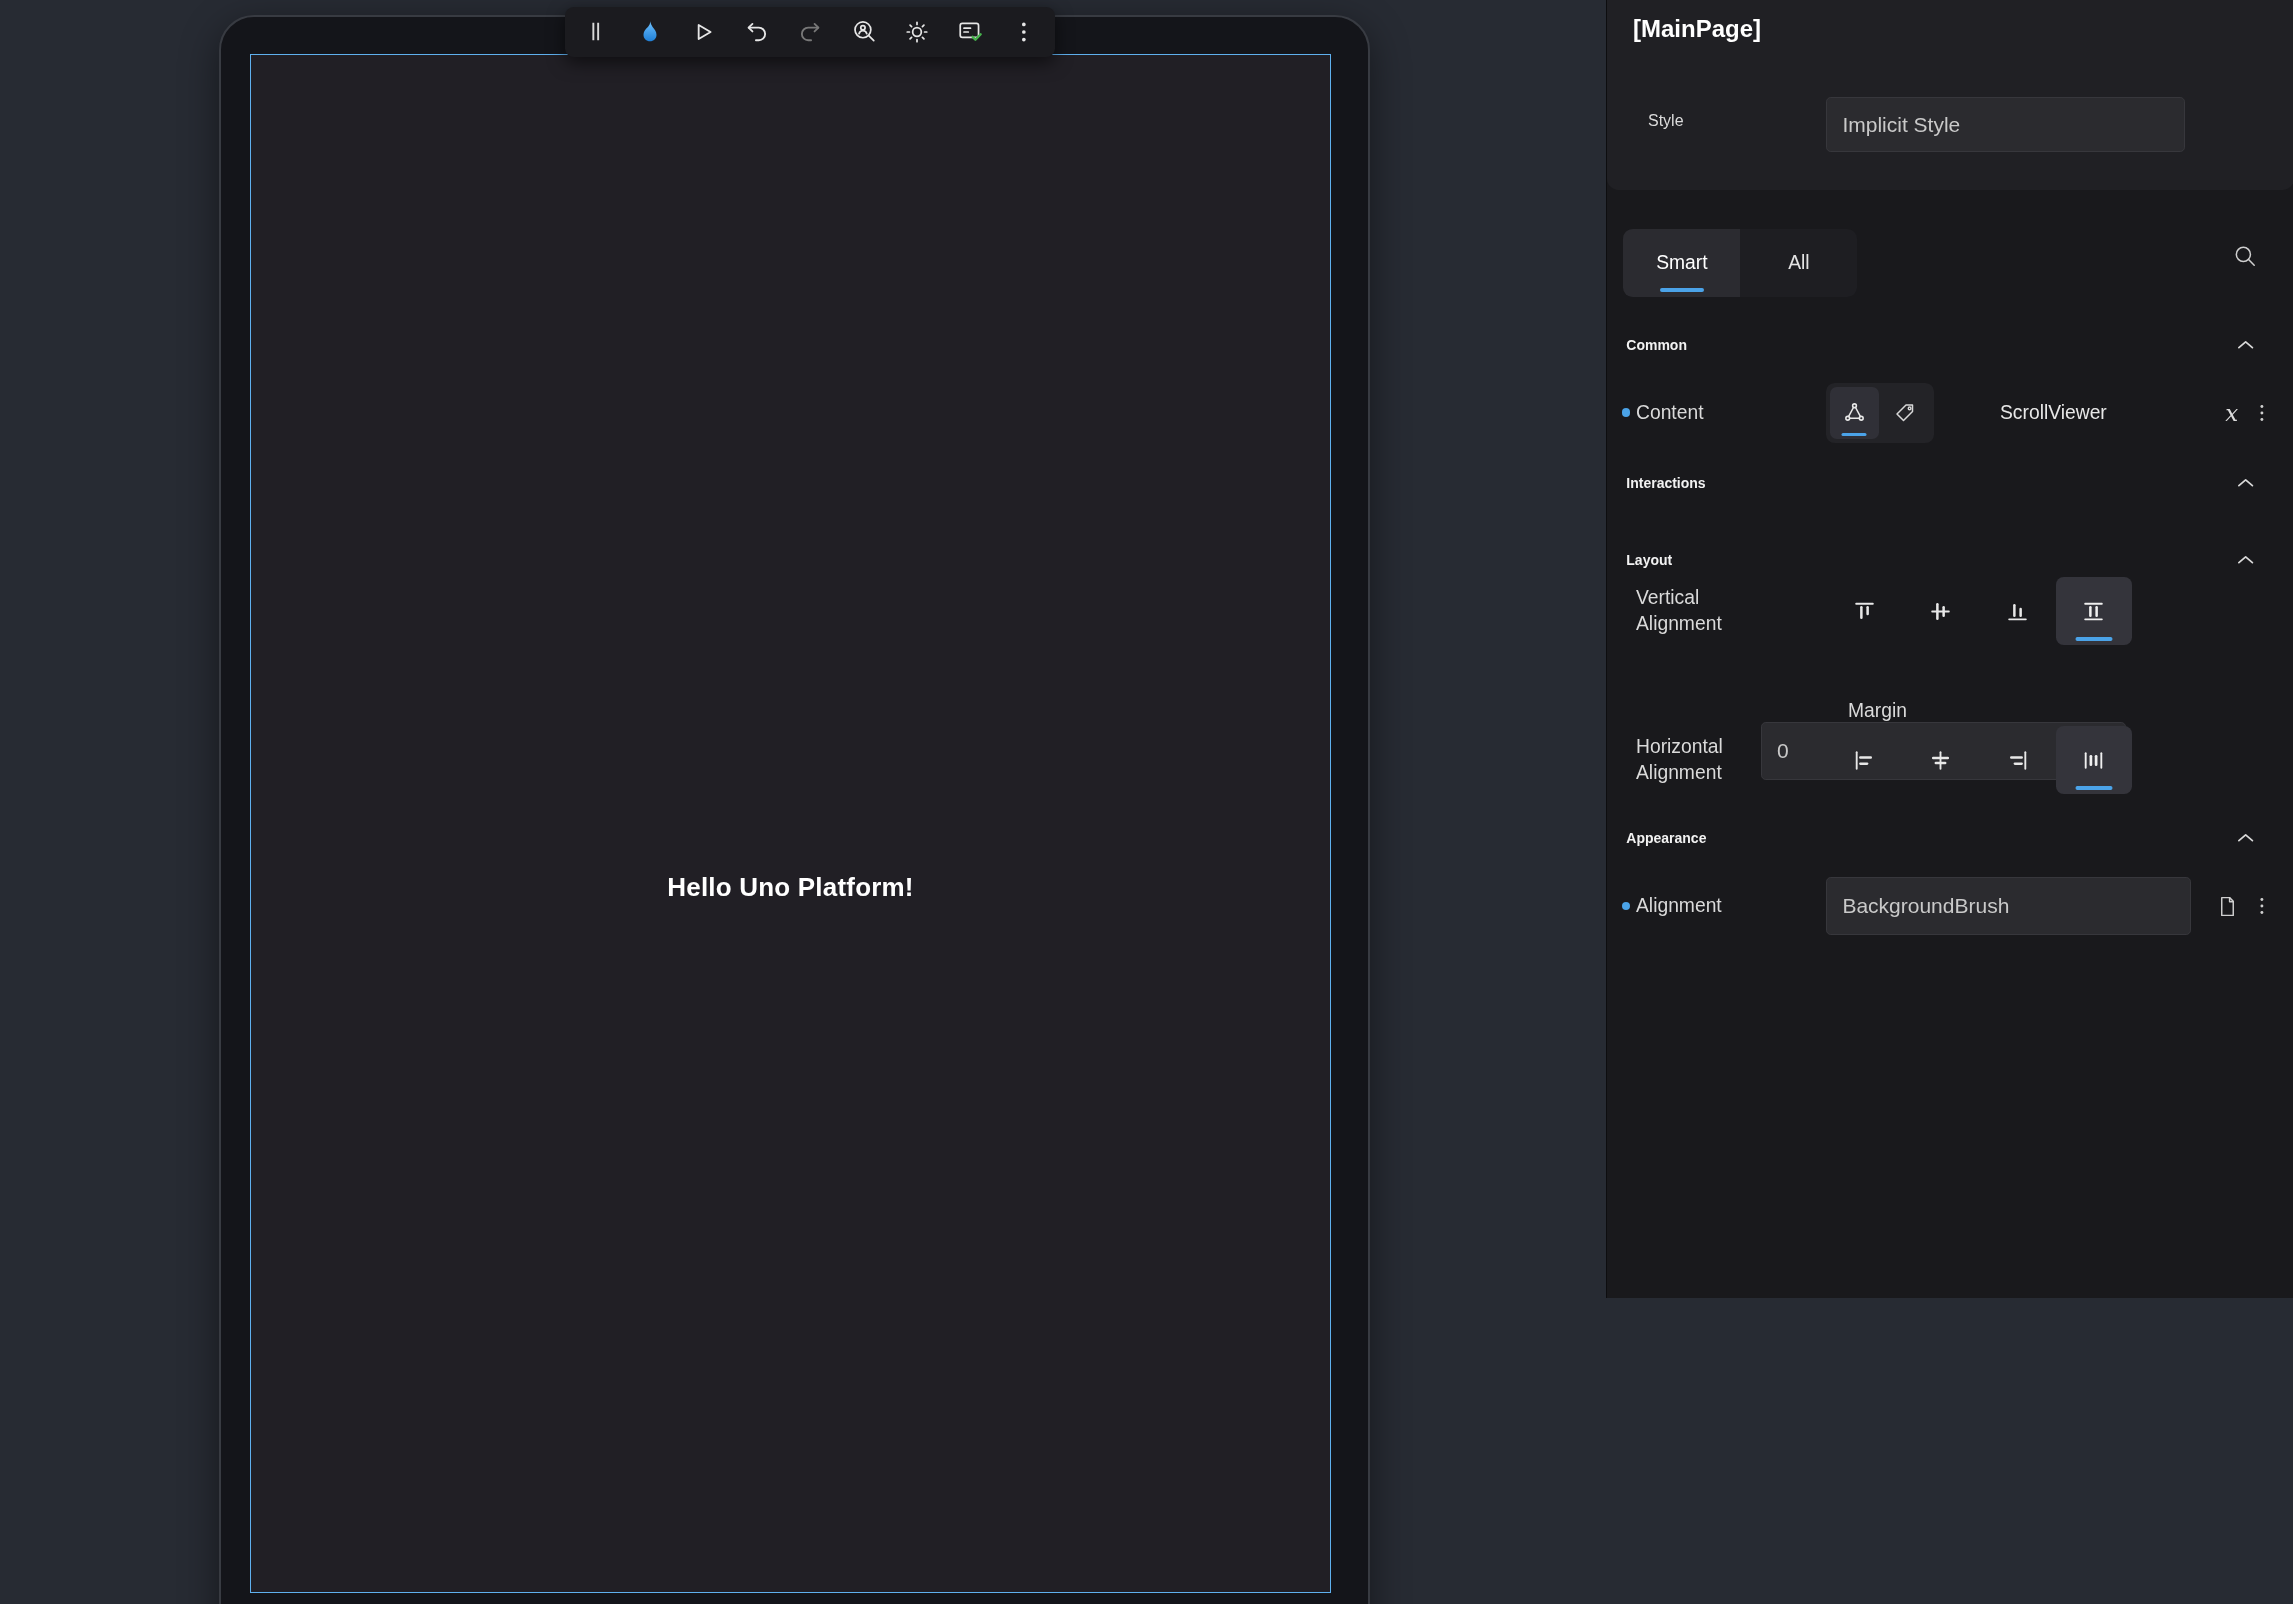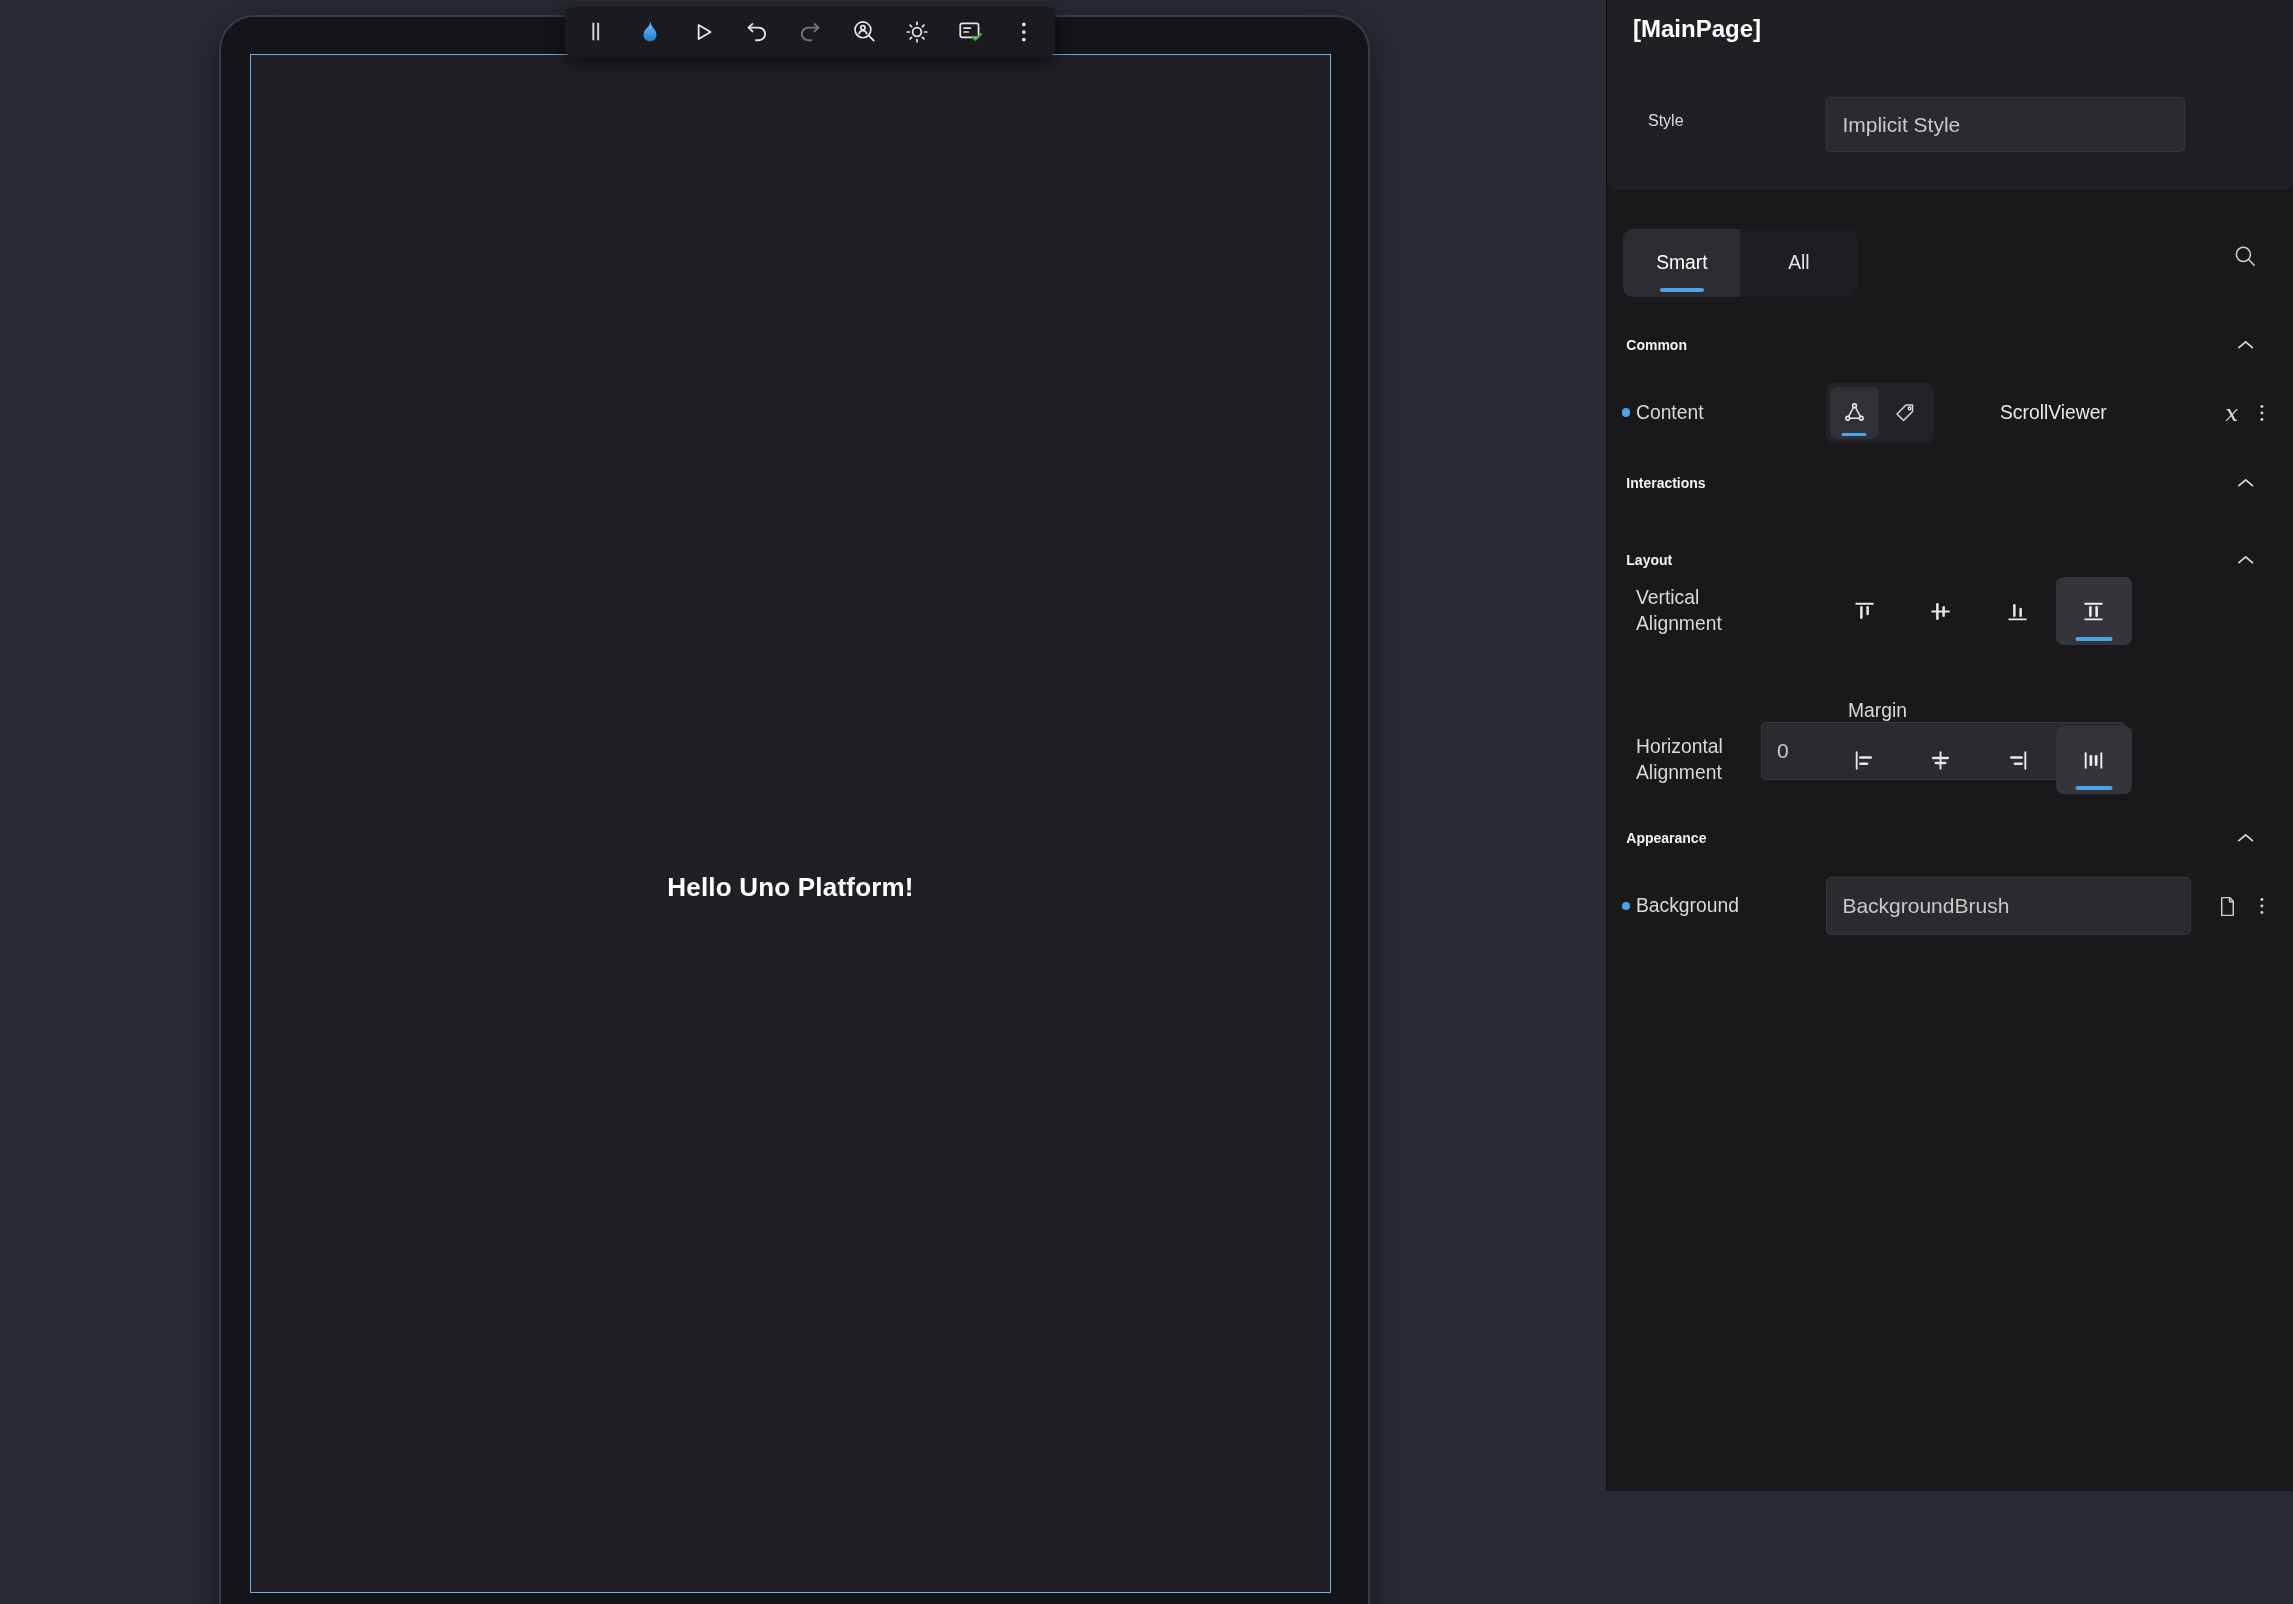--- a/index.html
+++ b/index.html
@@ -23,21 +23,21 @@
          font-size:26px;font-weight:700;color:#ffffff;letter-spacing:0.2px;}
 
   
   .toolbar{position:absolute;left:565px;top:6.8px;width:490px;height:50px;
            background:#1b1b1f;border-radius:8.7px;display:flex;align-items:center;
            justify-content:space-between;padding:0 13.5px;box-sizing:border-box;
            box-shadow:0 5.8px 17.4px rgba(0,0,0,.55);z-index:5;}
   .tbtn{display:flex;align-items:center;justify-content:center;width:35px;height:41px;cursor:pointer;border-radius:5.8px;}
 
   
-  .inspector{position:absolute;left:1606px;top:0;width:687px;height:1491px;
+  .inspector{position:absolute;left:1606px;top:0;width:687px;height:1298px;
              background:#19191c;border-left:1px solid #0d0d0f;box-sizing:border-box;}
   .head-card{position:absolute;left:0;top:0;width:687px;height:190px;background:#202024;
              border-radius:0 0 11.6px 11.6px;}
   .page-title{position:absolute;left:26px;top:15.4px;font-size:24px;font-weight:700;color:#ffffff;}
   .style-label{position:absolute;left:41px;top:112px;font-size:16px;color:#dcdcdc;}
   .input{background:#2b2b2f;border:1px solid #37373c;border-radius:4.8px;
          font-size:21px;color:#c9c9c9;display:flex;align-items:center;
          padding:0 15.4px;box-sizing:border-box;cursor:text;}
   .style-input{position:absolute;left:219px;top:97px;width:359px;height:55px;}
 
@@ -375,21 +375,21 @@
       <span class="sect-label">Appearance</span>
       <span class="chev">
         <svg width="19.3" height="11.6" viewBox="0 0 20 12" fill="none" stroke="#d9d9d9" stroke-width="1.8" stroke-linecap="round" stroke-linejoin="round">
             <path d="M3 9l7-6 7 6"></path>
           </svg>
       </span>
     </div>
 
     <div class="row r-background">
       <span class="dot"></span>
-      <span class="plabel w-label">Background</span>
+      <span class="plabel w-label">Alignment</span>
       <span class="input bg-input">BackgroundBrush</span>
       <span class="row-right">
         <span class="icon-btn">
           <span style="display:flex;">
             <svg width="21" height="23" viewBox="0 0 20 22" fill="none" stroke="#cfcfcf" stroke-width="1.4" stroke-linejoin="round">
               <path d="M4.5 2.5h7.5l3.5 3.5v13.5h-11z"></path>
                 <path d="M12 2.5v4h4"></path>
             </svg>
           </span>
         </span>

